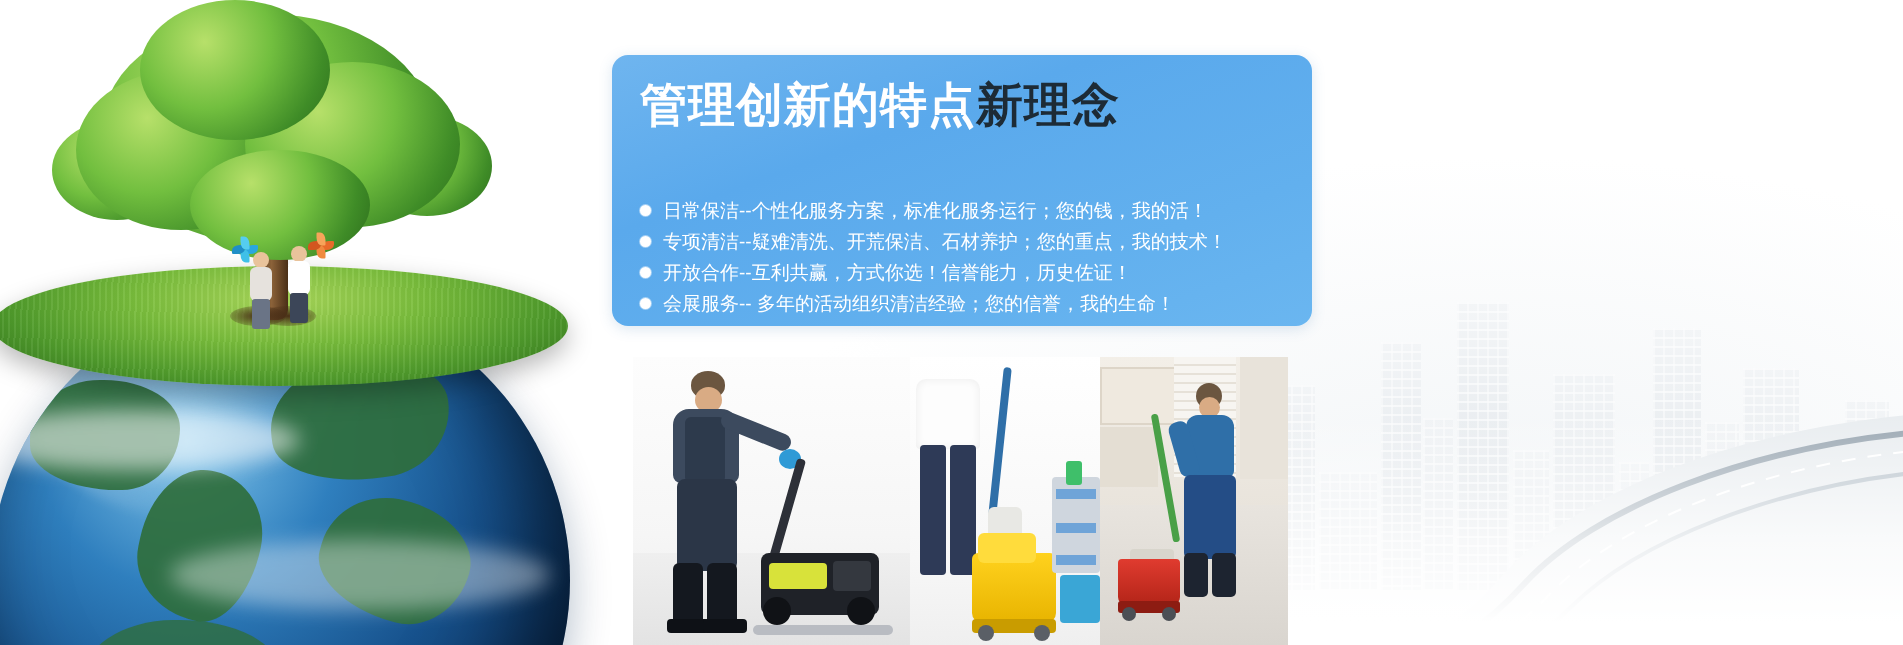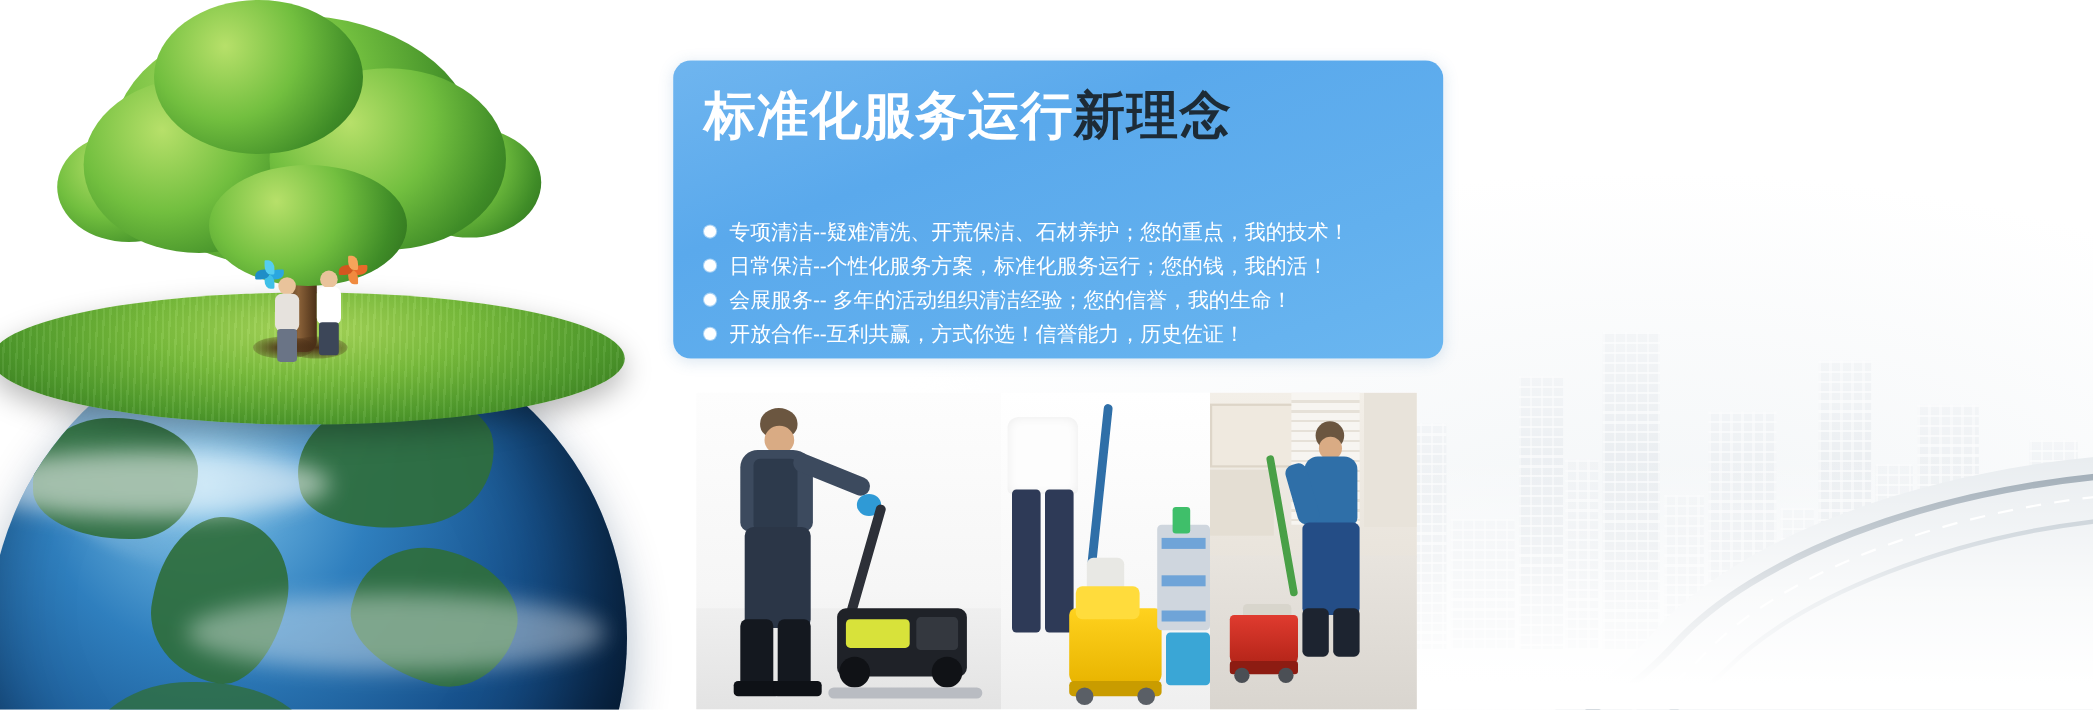--- a/index.html
+++ b/index.html
@@ -217,40 +217,40 @@
     <div class="pinwheel" style="left:318px;top:228px;">
       <span style="background:#e86a2a;transform:rotate(0deg);"></span>
       <span style="background:#f08a3f;transform:rotate(90deg);"></span>
       <span style="background:#d3561f;transform:rotate(180deg);"></span>
       <span style="background:#f7a45a;transform:rotate(270deg);"></span>
     </div>
   </div>
 
   <div class="panel">
     <div class="panel-title">
-      <span class="w">标准化服务运行</span><span class="d">新理念</span>
+      <span class="w">管理创新的特点</span><span class="d">新理念</span>
     </div>
 
 
     <div class="bullets">
+      <div class="bullet">
+        <span class="dot"></span>
+        <span>日常保洁--个性化服务方案，标准化服务运行；您的钱，我的活！</span>
+      </div>
       <div class="bullet">
         <span class="dot"></span>
         <span>专项清洁--疑难清洗、开荒保洁、石材养护；您的重点，我的技术！</span>
       </div>
       <div class="bullet">
         <span class="dot"></span>
-        <span>日常保洁--个性化服务方案，标准化服务运行；您的钱，我的活！</span>
+        <span>开放合作--互利共赢，方式你选！信誉能力，历史佐证！</span>
       </div>
       <div class="bullet">
         <span class="dot"></span>
         <span>会展服务-- 多年的活动组织清洁经验；您的信誉，我的生命！</span>
-      </div>
-      <div class="bullet">
-        <span class="dot"></span>
-        <span>开放合作--互利共赢，方式你选！信誉能力，历史佐证！</span>
       </div>
     </div>
   </div>
 
   <div class="photos">
 
     <div class="photo p1">
       <div class="sh" style="left:0;bottom:0;width:277px;height:92px;background:linear-gradient(to bottom,#efefef,#e3e3e3);"></div>
 
       <div class="sh" style="left:58px;top:14px;width:34px;height:28px;border-radius:50% 50% 46% 46%;background:#6b5640;"></div>

